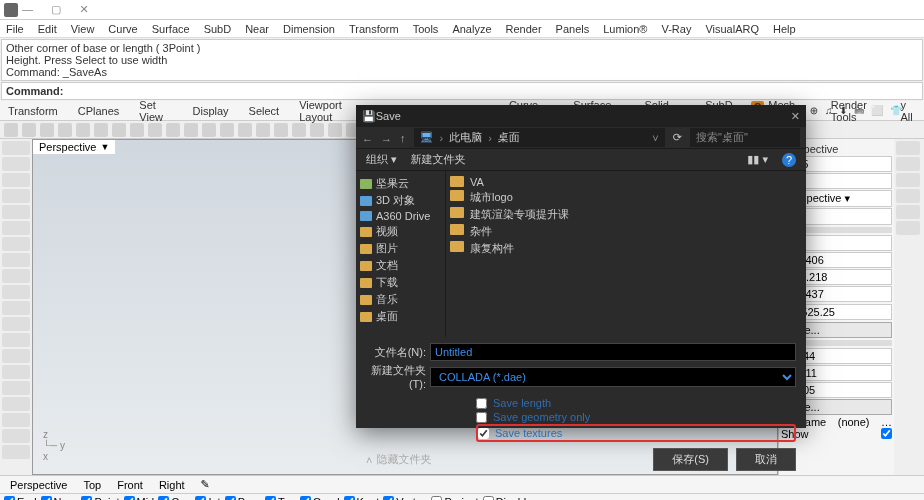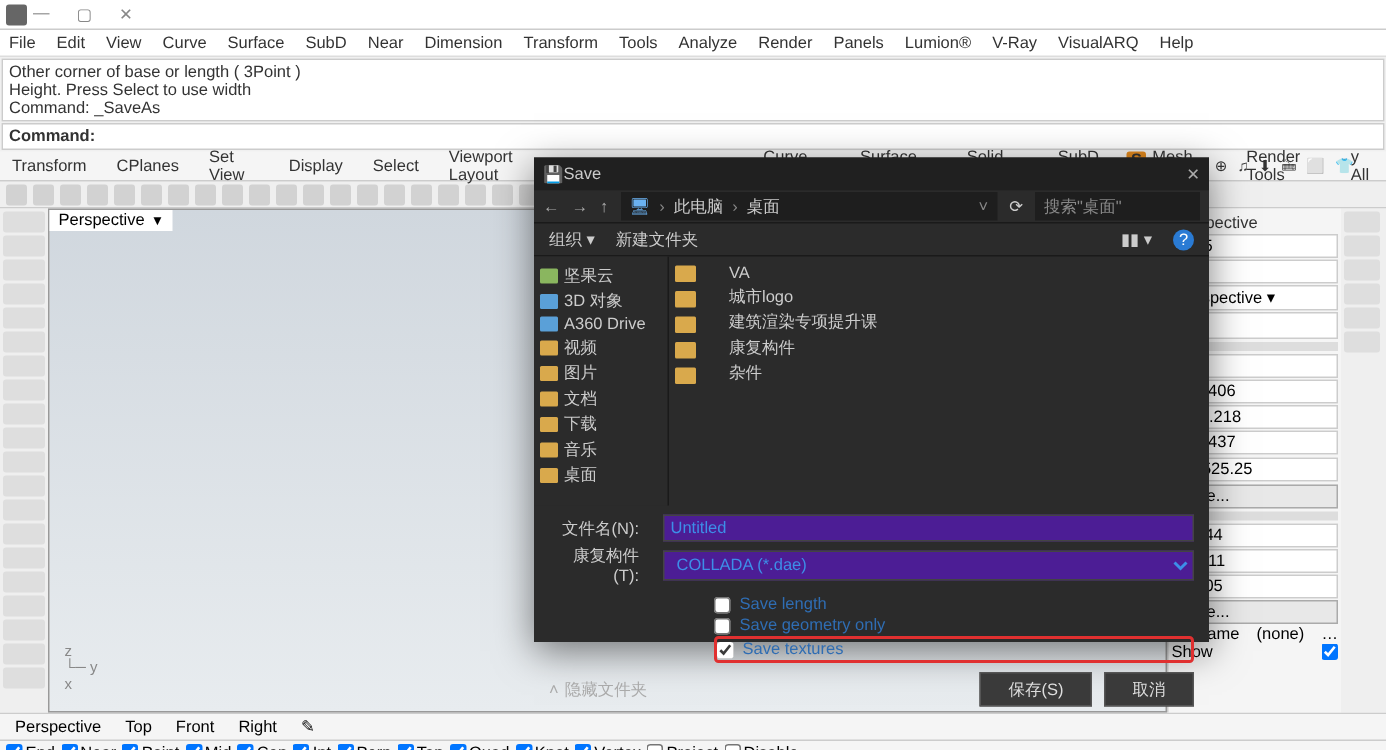--- a/index.html
+++ b/index.html
@@ -44,26 +44,26 @@
 .dlg-nav .path { flex:1; background:#1e1e1e; padding:2px 6px; display:flex; align-items:center; gap:6px; }
 .dlg-nav .search { width:110px; background:#1e1e1e; padding:2px 6px; color:#888; }
 .dlg-bar { height:22px; display:flex; align-items:center; gap:14px; padding:0 10px; border-bottom:1px solid #1a1a1a; }
 .dlg-body { display:flex; height:166px; }
 .tree { width:90px; background:#2b2b2b; overflow:hidden; padding:4px; border-right:1px solid #1a1a1a; }
 .tree .node { display:flex; align-items:center; gap:4px; padding:1px 0; color:#ccc; }
 .tree .fico { width:12px; height:10px; background:#d9a94c; border-radius:1px; display:inline-block; }
 .tree .fico.drive { background:#5aa0d8; }
 .tree .fico.sel { background:#8ab65f; }
 .files { flex:1; padding:4px; }
-.files .item { display:flex; align-items:flex-end; gap:22px; padding:1px 0; }
+.files .item { display:flex; align-items:flex-start; gap:6px; padding:1px 0; }
 .files .fico { width:14px; height:11px; background:#d9a94c; border-radius:1px; }
 .dlg-fields { padding:4px 10px; }
-.dlg-fields .row { display:flex; align-items:center; gap:16px; margin:2px 0; }
+.dlg-fields .row { display:flex; align-items:center; gap:4px; margin:2px 0; }
 .dlg-fields .lbl { width:60px; text-align:right; }
-.dlg-fields input, .dlg-fields select { flex:1; background:#4c1d95; border:1px solid #444; color:#3d8ee8; padding:2px 4px; font-size:11px; }
+.dlg-fields input, .dlg-fields select { flex:1; background:#000000; border:1px solid #444; color:#3d8ee8; padding:2px 4px; font-size:11px; }
 .dlg-opts { padding:0 10px 0 120px; }
 .dlg-opts .opt { display:flex; align-items:center; gap:6px; padding:1px 0; color:#2f6db3; }
 .dlg-opts .opt input { accent-color:#fff; }
 .hl { border:2px solid #e03030; border-radius:3px; padding:0 4px; }
 .dlg-foot { display:flex; justify-content:space-between; align-items:center; padding:6px 10px; }
 .dlg-foot .btn { background:#3a3a3a; border:1px solid #555; color:#ddd; padding:3px 18px; }
 .dlg-foot .left { color:#aaa; display:flex; align-items:center; gap:4px; }
 .cb { width:11px; height:11px; }
 .sel { background:#094771; color:#fff; }
 </style>
@@ -372,35 +372,35 @@
       <div class="item">
           <span class="fico"></span>
           <span>城市logo</span>
         </div>
       <div class="item">
           <span class="fico"></span>
           <span>建筑渲染专项提升课</span>
         </div>
       <div class="item">
           <span class="fico"></span>
+          <span>杂件</span>
+        </div>
+      <div class="item">
+          <span class="fico"></span>
           <span>康复构件</span>
-        </div>
-      <div class="item">
-          <span class="fico"></span>
-          <span>杂件</span>
         </div>
     </div>
   </div>
   <div class="dlg-fields">
     <div class="row">
         <span class="lbl">文件名(N):</span>
         <input class="sel" value="Untitled" style="">
       </div>
     <div class="row">
-        <span class="lbl">康复构件(T):</span>
+        <span class="lbl">新建文件夹(T):</span>
         <select><option>COLLADA (*.dae)</option></select>
       </div>
   </div>
   <div class="dlg-opts">
     <div class="opt">
         <input type="checkbox" class="cb" style="">
         <span>Save length</span>
       </div>
     <div class="opt">
         <input type="checkbox" class="cb" style="">

